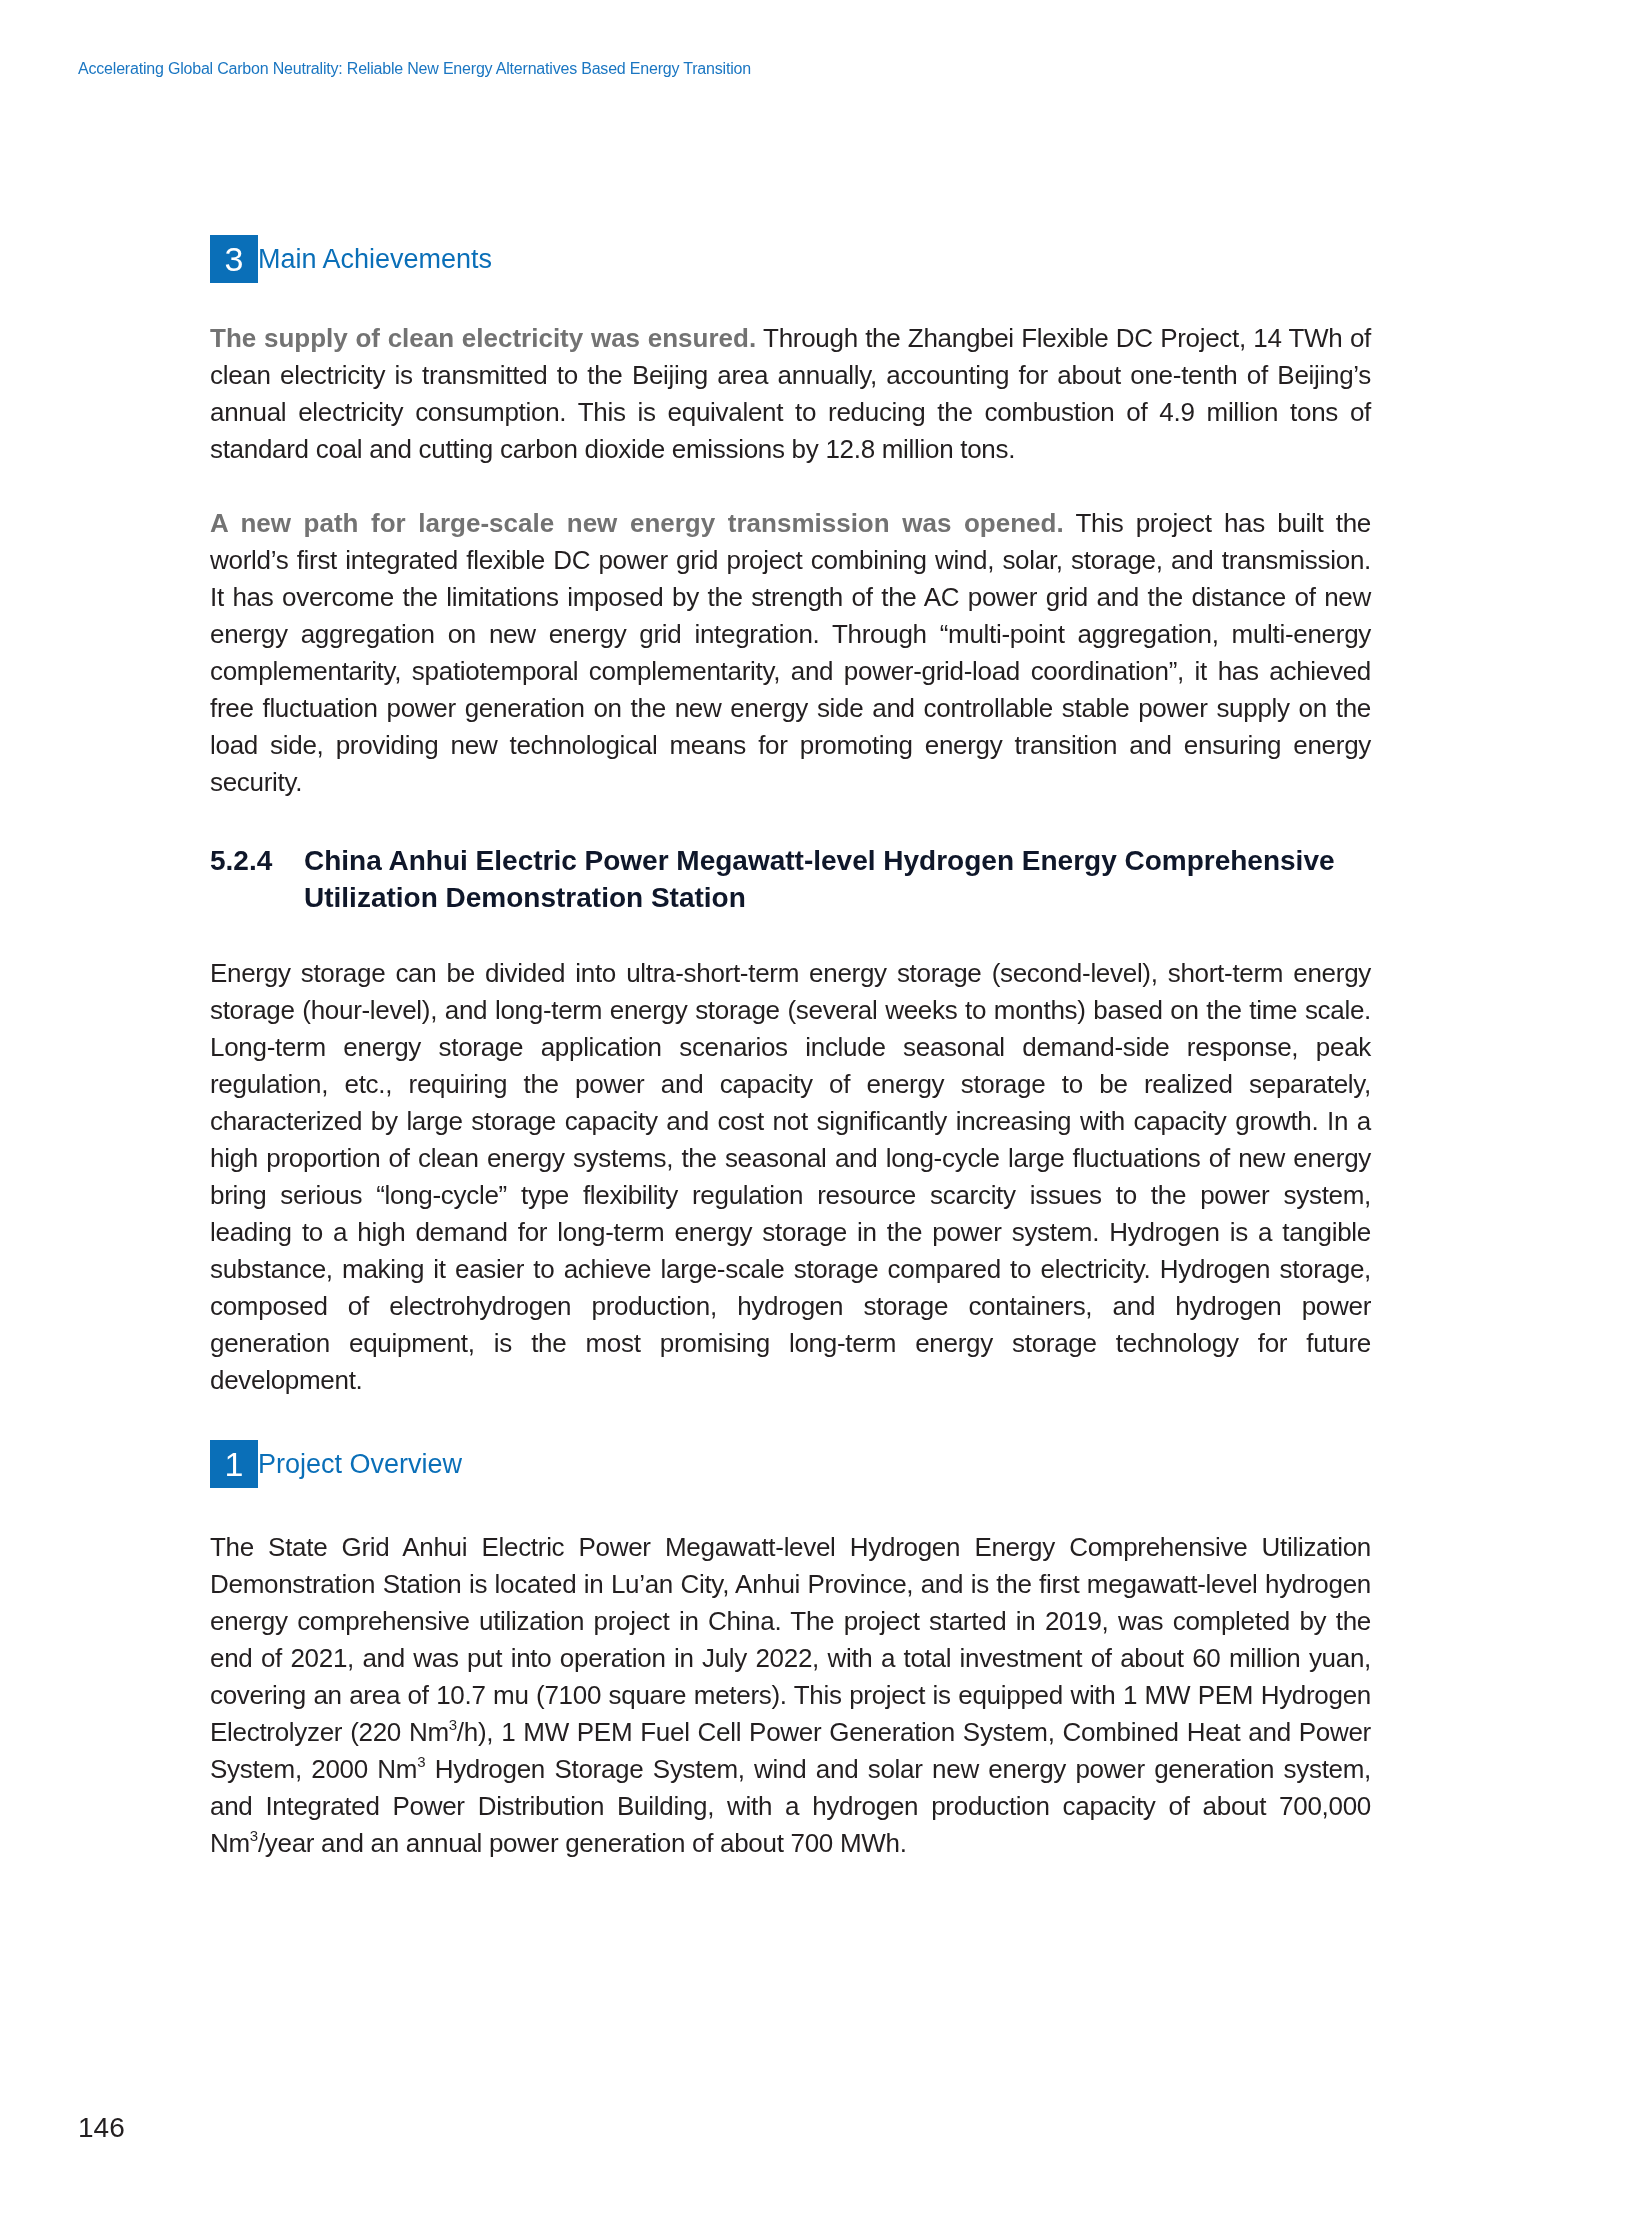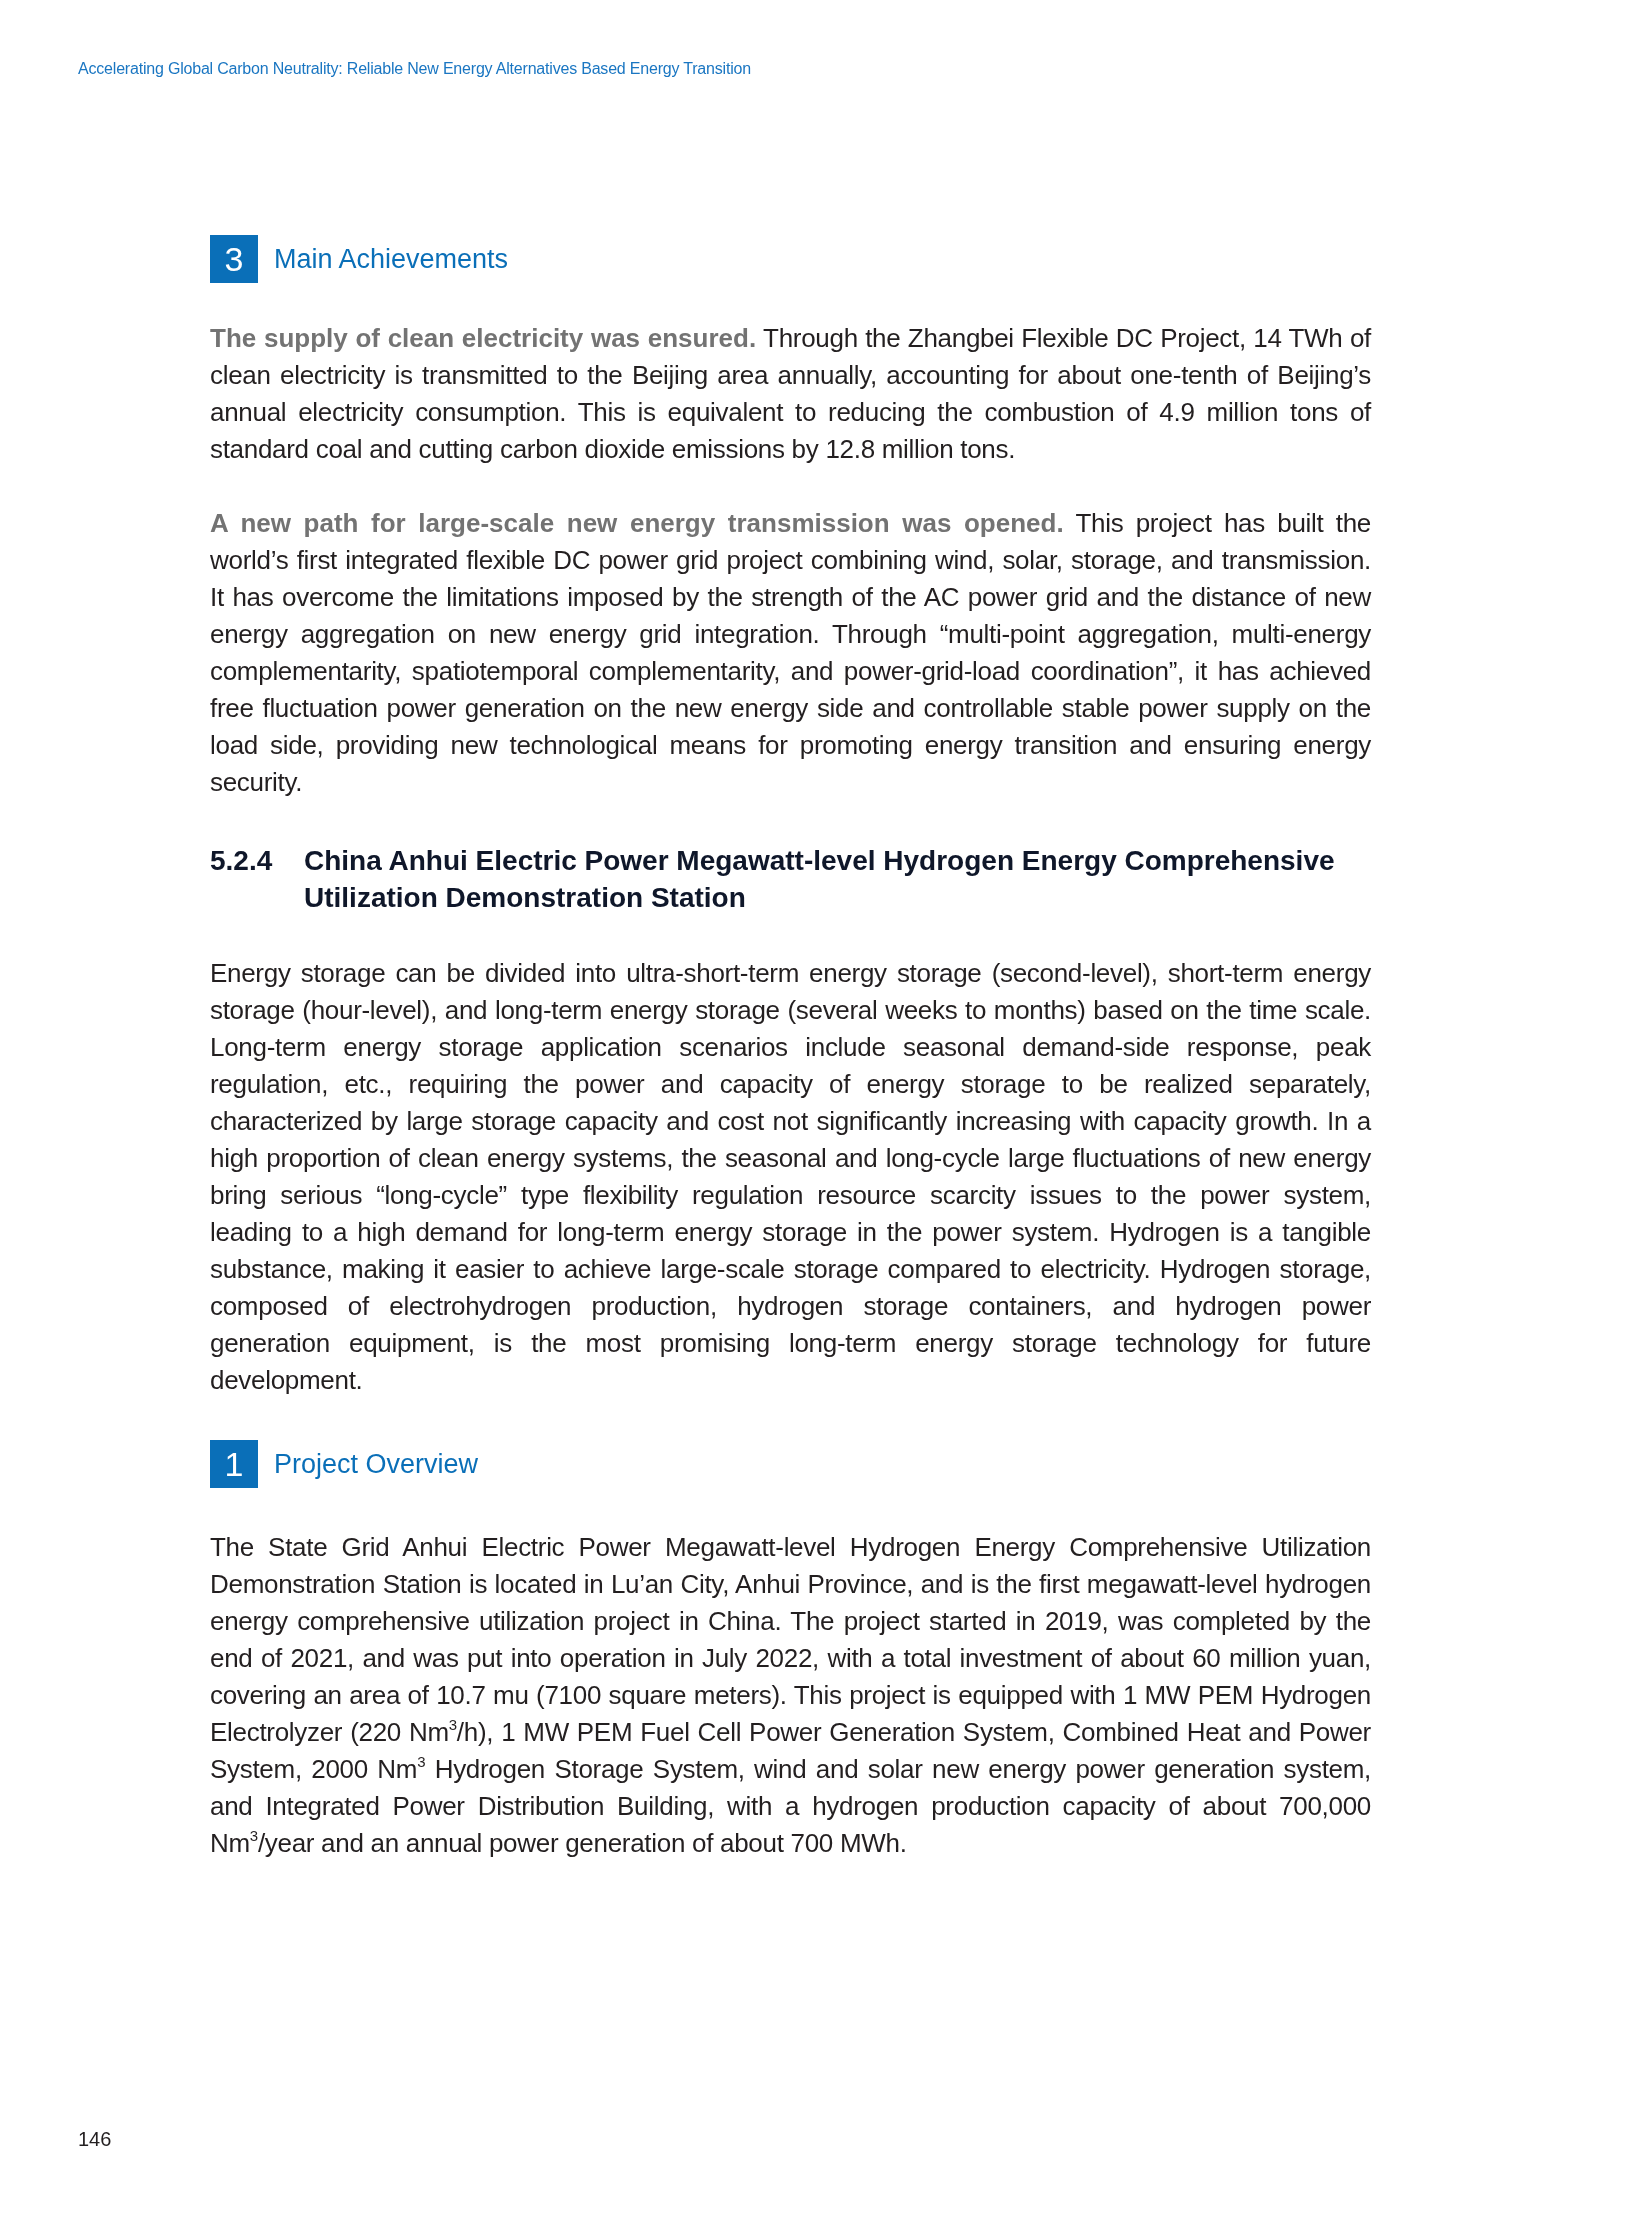--- a/index.html
+++ b/index.html
@@ -5,30 +5,30 @@
   html, body { margin: 0; padding: 0; background: #ffffff; }
   body { width: 1646px; height: 2233px; position: relative; overflow: hidden;
          font-family: "Liberation Sans", sans-serif; color: #231f20; }
   .running-header { position: absolute; left: 78px; top: 60px; font-size: 16px;
          color: #1a76c2; letter-spacing: -0.2px; }
   .content { position: absolute; left: 210px; width: 1161px; top: 0; }
   .sec-head { position: absolute; left: 0; display: flex; align-items: center; }
   .sec-num { width: 48px; height: 48px; background: #0a6fb8; color: #fff;
          font-size: 34px; display: flex; align-items: center; justify-content: center;
          line-height: 1; }
-  .sec-title { margin-left: 16px; font-size: 27px; color: #0a6fb8; }
+  .sec-title { font-size: 27px; color: #0a6fb8; }
   .para { position: absolute; left: 0; width: 1161px; font-size: 26px; line-height: 37px;
          text-align: justify; letter-spacing: -0.3px; }
   .lead { color: #737373; font-weight: bold; letter-spacing: 0; }
   .sub-head { position: absolute; left: 0; width: 1161px; font-size: 28px; color: #0f172a;
          font-weight: bold; line-height: 37px; display: flex; }
   .sub-num { width: 94px; flex: none; }
   .sub-title { flex: 1; }
   sup { font-size: 15px; line-height: 0; vertical-align: 11px; }
-  .page-number { position: absolute; left: 78px; top: 2112px; font-size: 20px; color: #231f20; margin-top: 16px; }
+  .page-number { position: absolute; left: 78px; top: 2112px; font-size: 28px; color: #231f20; }
 </style>
 </head>
 <body>
 
 <div class="running-header">Accelerating Global Carbon Neutrality: Reliable New Energy Alternatives Based Energy Transition</div>
 
 <div class="content">
 
   <div class="sec-head" style="top:235px;">
     <div class="sec-num">3</div>

